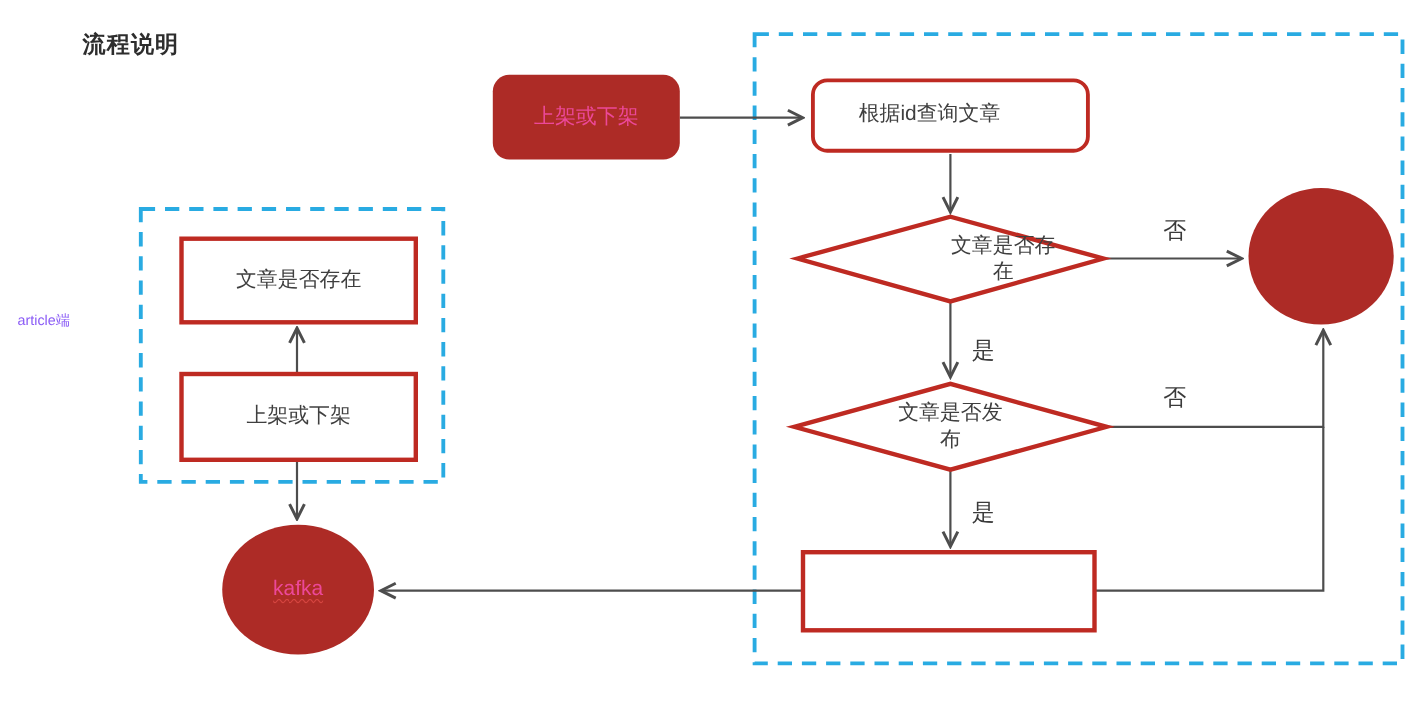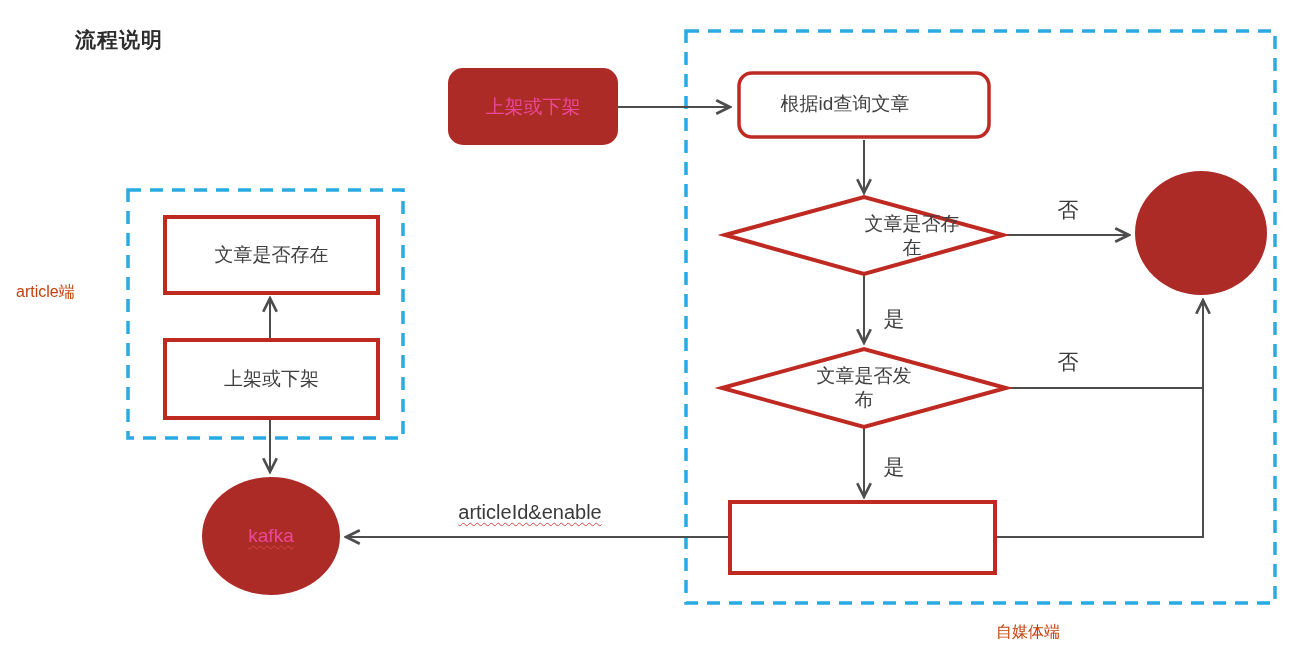--- a/index.html
+++ b/index.html
@@ -10,21 +10,21 @@
     font-family:Liberation Sans, sans-serif;
     color:#3d3d3d;
     overflow:hidden;
   }
   #shapes{position:absolute;left:0;top:0;width:1291px;height:659px;}
   .txt{position:absolute;display:flex;align-items:center;justify-content:center;text-align:center;line-height:1.25;}
   .title{position:absolute;left:75px;top:26px;font-size:21px;font-weight:bold;color:#2d2d2d;letter-spacing:1px;}
   .node-label{font-size:19px;color:#3f3f3f;}
   .node-label-white{font-size:19px;color:#ec4899;}
   .edge-label{font-size:21px;color:#3a3a3a;}
-  .group-label{position:absolute;font-size:16px;color:#c2410c;}
+  .group-label{position:absolute;font-size:13px;color:#8b5cf6;}
   .squiggle{text-decoration:underline wavy #d64540;text-decoration-thickness:1px;text-underline-offset:3px;}
   .msg-label{font-size:20px;color:#3a3a3a;}
 </style>
 </head>
 <body>
 
 <div id="stage">
 
   <svg id="shapes" viewBox="0 0 1291 659">
     <defs>
@@ -54,21 +54,20 @@
     <ellipse cx="1201" cy="233" rx="66" ry="62" fill="#AD2B26"></ellipse>
     <rect x="730" y="502" width="265" height="71" fill="#ffffff" stroke="#BE2A22" stroke-width="4"></rect>
     <ellipse cx="271" cy="536" rx="69" ry="59" fill="#AD2B26"></ellipse>
     <rect x="165" y="217" width="213" height="76" fill="#ffffff" stroke="#BE2A22" stroke-width="4"></rect>
     <rect x="165" y="340" width="213" height="78" fill="#ffffff" stroke="#BE2A22" stroke-width="4"></rect>
   </svg>
 
   <div class="title">流程说明</div>
 
   <div class="group-label" style="left:16px;top:282px;">article端</div>
-  <div class="group-label" style="left:958px;top:622px;width:140px;text-align:center;">自媒体端</div>
 
   <div class="txt node-label-white" style="left:448px;top:68px;width:170px;height:77px;">上架或下架</div>
 
   <div class="txt node-label" style="left:720px;top:73px;width:250px;height:61px;">根据id查询文章</div>
 
   <div class="txt node-label" style="left:812px;top:197px;width:104px;height:77px;margin-left:48px;">文章是否存在</div>
 
   <div class="txt node-label" style="left:812px;top:349px;width:104px;height:78px;">文章是否发布</div>
 
 
@@ -76,15 +75,14 @@
   <div class="txt node-label-white squiggle" style="left:202px;top:477px;width:138px;height:118px;">kafka</div>
 
   <div class="txt node-label" style="left:165px;top:217px;width:213px;height:76px;">文章是否存在</div>
 
   <div class="txt node-label" style="left:165px;top:340px;width:213px;height:78px;">上架或下架</div>
 
   <div class="txt edge-label" style="left:1040px;top:196px;width:56px;height:28px;">否</div>
   <div class="txt edge-label" style="left:866px;top:305px;width:56px;height:28px;">是</div>
   <div class="txt edge-label" style="left:1040px;top:348px;width:56px;height:28px;">否</div>
   <div class="txt edge-label" style="left:866px;top:453px;width:56px;height:28px;">是</div>
-  <div class="txt msg-label squiggle" style="left:430px;top:498px;width:200px;height:28px;">articleId&amp;enable</div>
 
 </div>
 
 </body></html>

